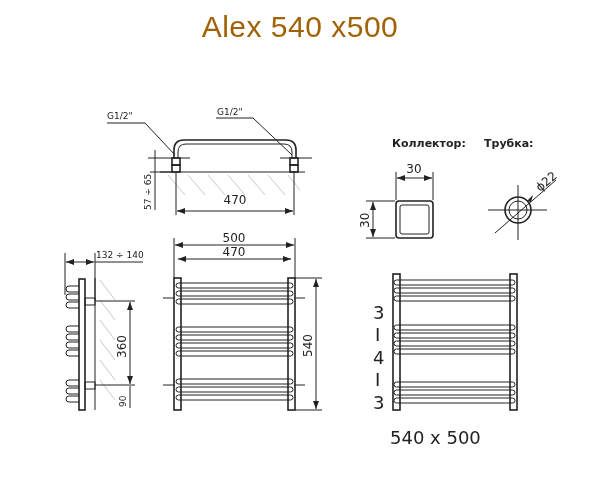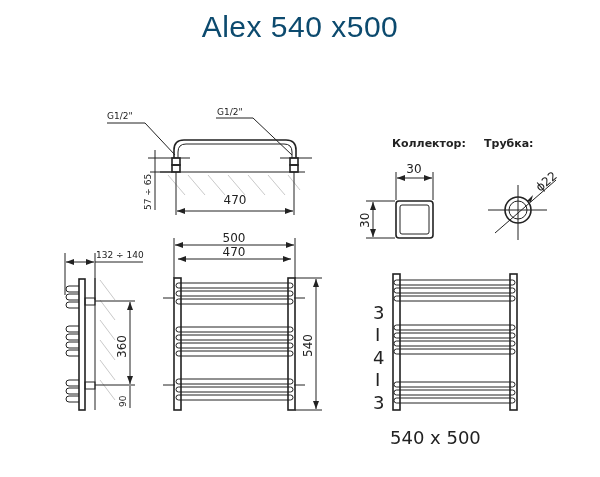--- a/index.html
+++ b/index.html
@@ -1,17 +1,17 @@
 <!DOCTYPE html>
 <html><head>
 <meta charset="utf-8">
 <style>
   html, body { margin: 0; padding: 0; background: #ffffff; }
   body { width: 600px; height: 477px; overflow: hidden; position: relative; font-family: "Liberation Sans", sans-serif; }
-  #title { position: absolute; left: 0; top: 10px; width: 600px; text-align: center; font-size: 30px; color: #0c4a6e; letter-spacing: 0.5px; }
+  #title { position: absolute; left: 0; top: 10px; width: 600px; text-align: center; font-size: 30px; color: #a16207; letter-spacing: 0.5px; }
   svg { position: absolute; left: 0; top: 0; }
   .dim { font-family: "DejaVu Sans", sans-serif; font-size: 12px; fill: #222; }
   .dim-s { font-family: "DejaVu Sans", sans-serif; font-size: 9px; fill: #222; }
   .lbl { font-family: "DejaVu Sans", sans-serif; font-size: 11px; font-weight: bold; fill: #222; }
   .big { font-family: "DejaVu Sans", sans-serif; font-size: 18px; fill: #222; }
   .ln { stroke: #222; stroke-width: 1; fill: none; }
   .ln2 { stroke: #222; stroke-width: 1.6; fill: none; }
   .hatch { stroke: #bbb; stroke-width: 0.8; }
 </style>
 </head>

